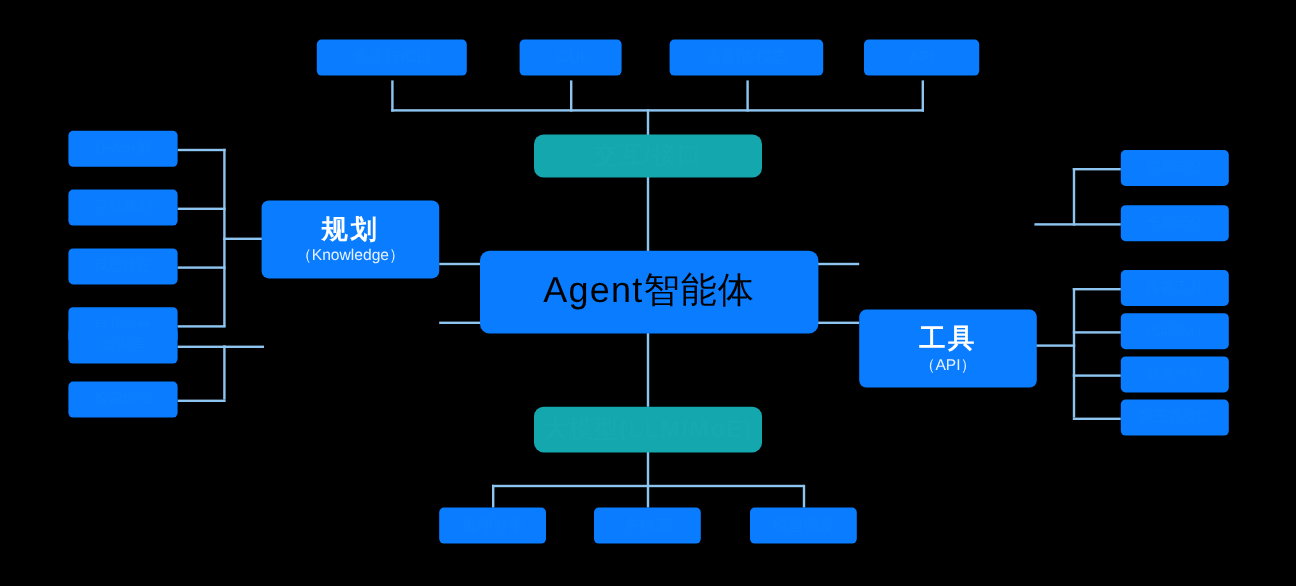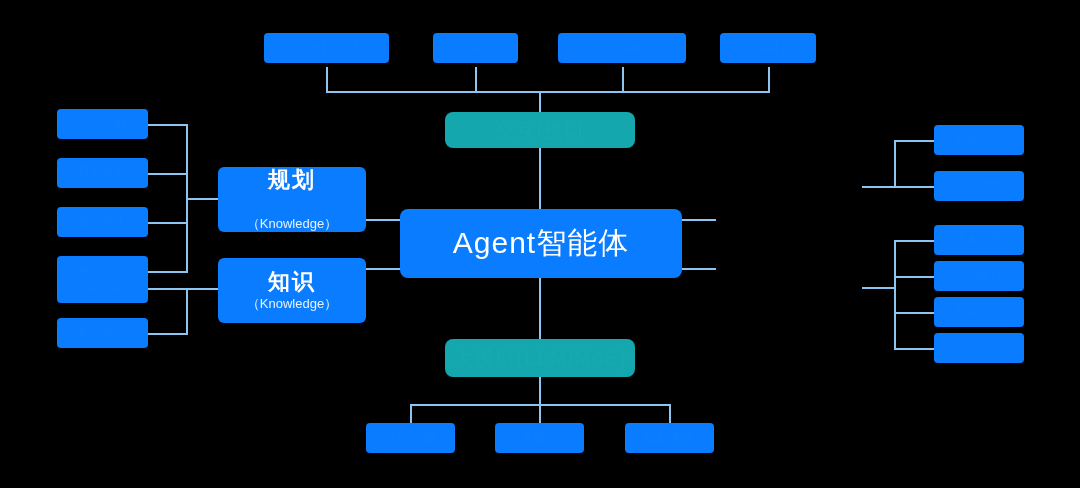--- a/index.html
+++ b/index.html
@@ -68,21 +68,21 @@
   }
   .pillar .en{
     font-size:13px;
     font-weight:normal;
     color:#e8f2ff;
   }
 
   
   .hub{
     border-radius:8px;
-    color:#ffffff;
+    color:#000000;
     font-size:30px;
     letter-spacing:1px;
   }
 </style>
 </head>
 <body>
 
 <div id="canvas">
 
   <div class="line v" style="left:326px;top:67px;height:26px;"></div>
@@ -136,27 +136,27 @@
   <div class="node blue leaf" style="left:264px;top:33px;width:125px;">命令行/CLI</div>
   <div class="node blue leaf" style="left:433px;top:33px;width:85px;">GUI</div>
   <div class="node blue leaf" style="left:558px;top:33px;width:128px;">语音/多模态</div>
   <div class="node blue leaf" style="left:720px;top:33px;width:96px;">API</div>
 
   <div class="node teal band" style="left:445px;top:112px;width:190px;height:36px;">交互/接口</div>
   <div class="node teal band" style="left:445px;top:339px;width:190px;height:38px;">大模型(LLM/MoE)</div>
 
   <div class="node blue hub" style="left:400px;top:209px;width:282px;height:69px;">Agent智能体</div>
 
-  <div class="node blue pillar" style="left:218px;top:167px;justify-content:space-between;">
+  <div class="node blue pillar" style="left:218px;top:167px;">
     <div class="cn">规划</div>
     <div class="en">（Knowledge）</div>
   </div>
-  <div class="node blue pillar" style="left:218px;top:258px;">
-    <div class="cn">知识</div>
-    <div class="en">（Knowledge）</div>
+  <div class="node blue pillar" style="left:716px;top:258px;">
+    <div class="cn">工具</div>
+    <div class="en">（API）</div>
   </div>
 
   <div class="node blue leaf small" style="left:57px;top:109px;width:91px;">任务分解</div>
   <div class="node blue leaf small" style="left:57px;top:158px;width:91px;">目标规划</div>
   <div class="node blue leaf small" style="left:57px;top:207px;width:91px;">反思修正</div>
   <div class="node blue leaf small" style="left:57px;top:256px;width:91px;">自我批评</div>
 
   <div class="node blue leaf small" style="left:57px;top:273px;width:91px;">知识库</div>
   <div class="node blue leaf small" style="left:57px;top:318px;width:91px;">检索增强</div>
 

